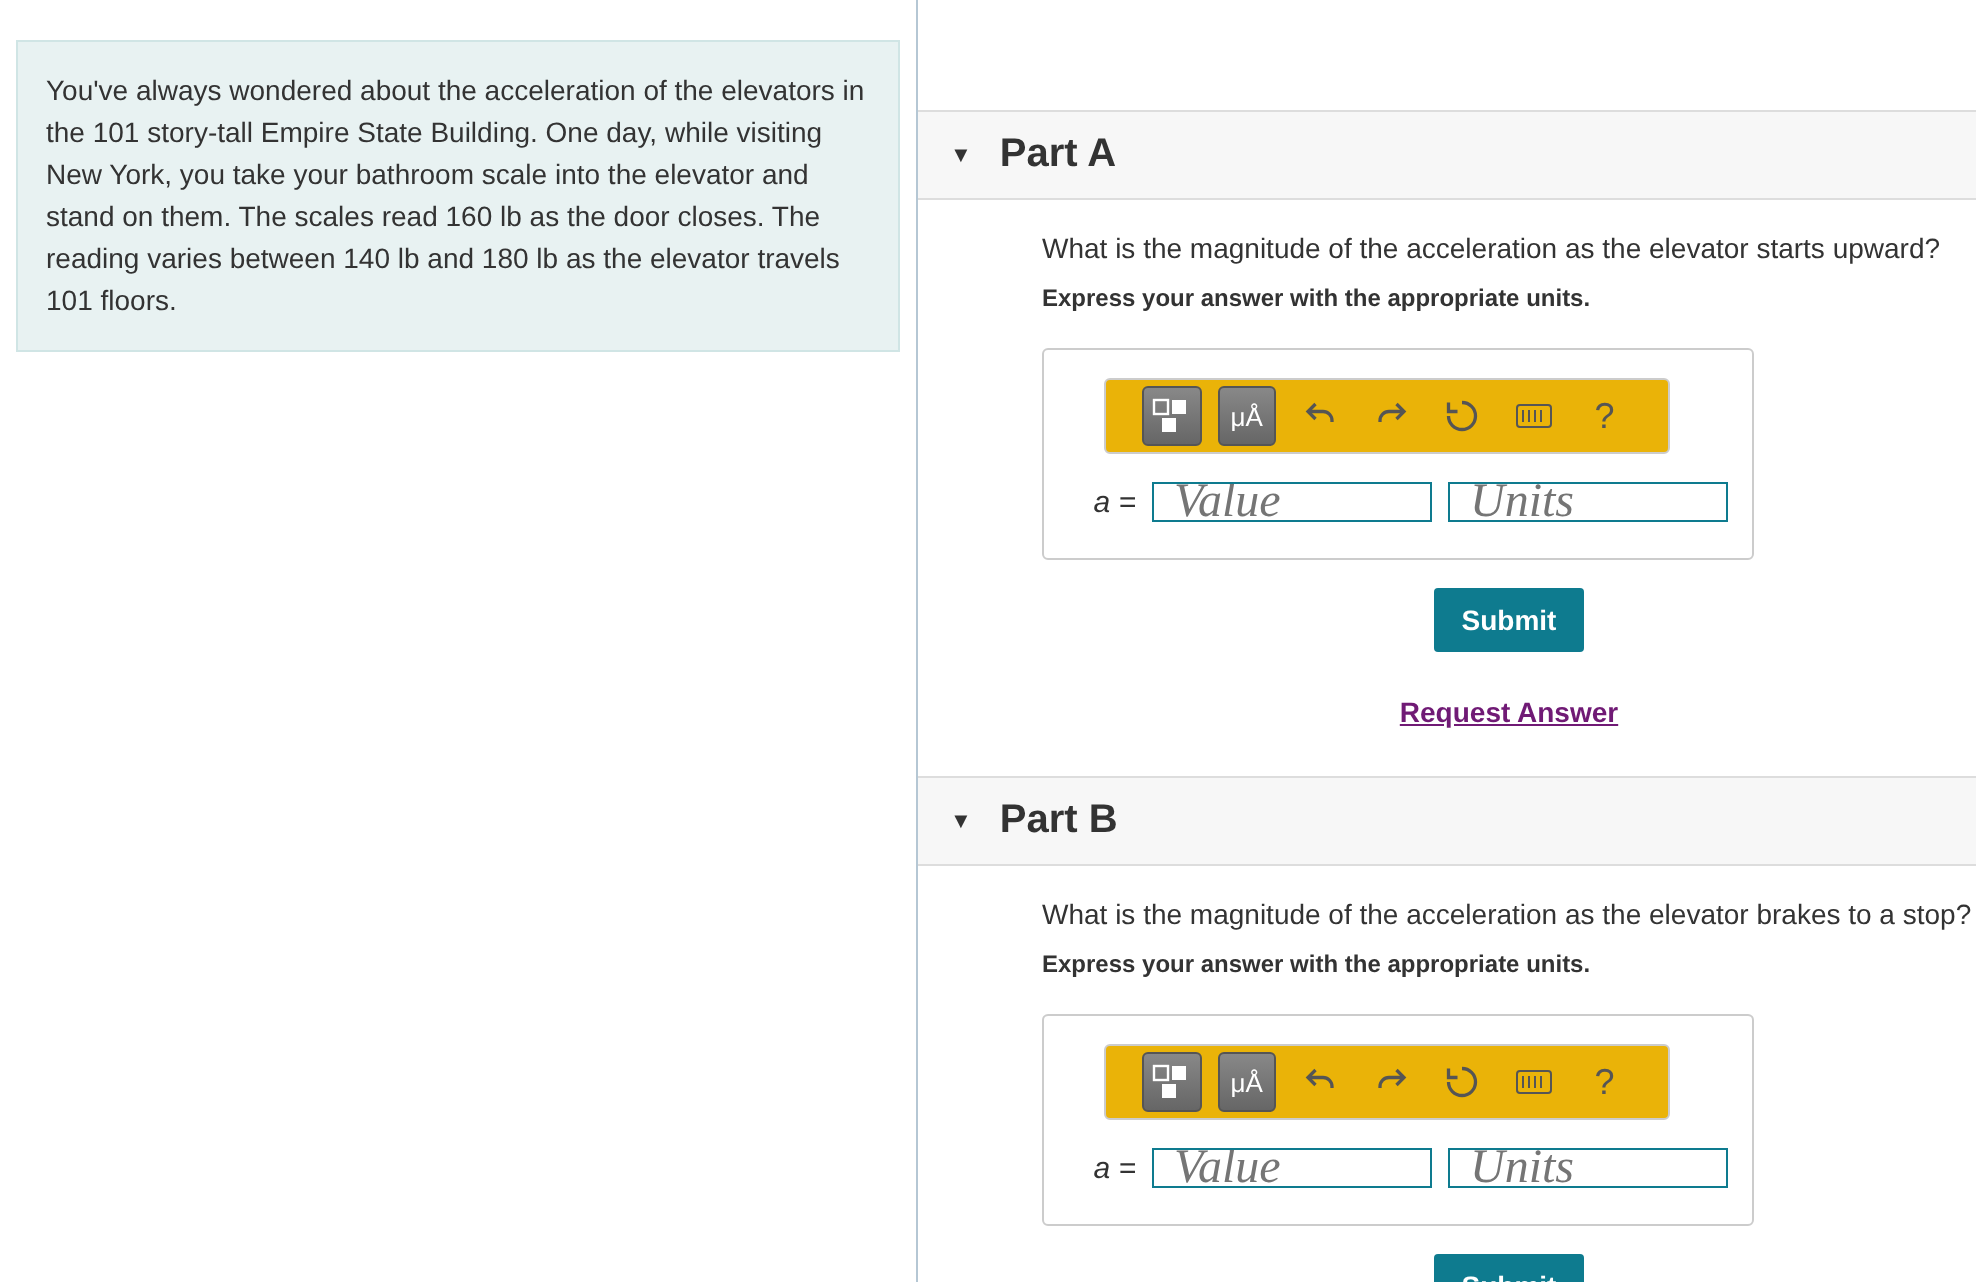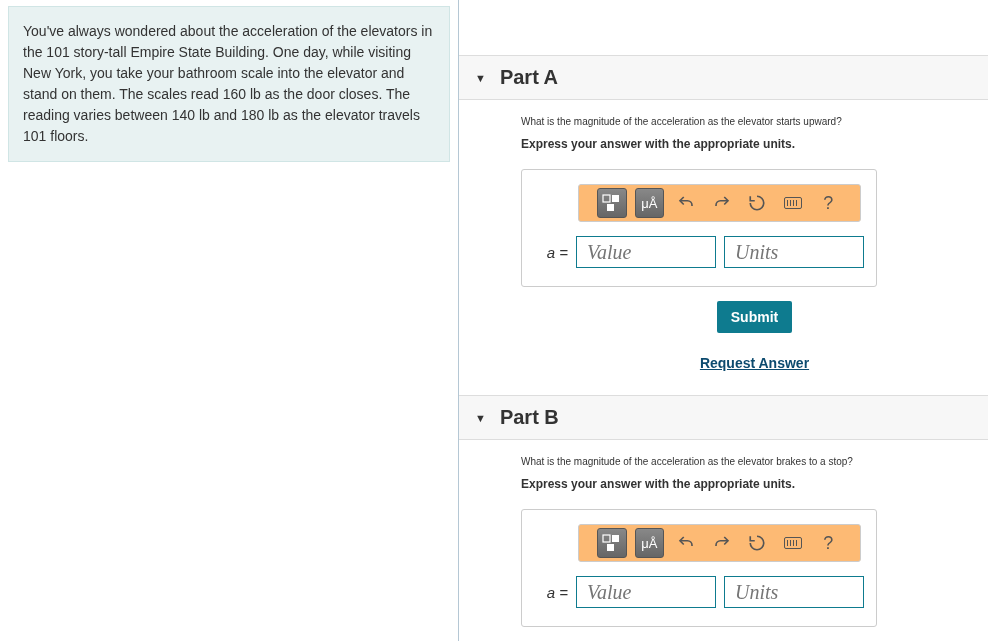--- a/index.html
+++ b/index.html
@@ -10,21 +10,21 @@
       background: #fff;
       width: 988px;
       height: 641px;
     }
     .container {
       display: flex;
       height: 100%;
     }
     .left-panel {
       width: 458px;
-      padding: 6px 8px;
+      padding: 20px 8px;
     }
     .problem-box {
       background: #e8f2f2;
       border: 1px solid #d0e5e5;
       padding: 14px 14px;
       color: #333;
       line-height: 1.5;
     }
     .right-panel {
       flex: 1;
@@ -48,44 +48,44 @@
       font-weight: bold;
       color: #333;
       font-size: 20px;
     }
     .part-body {
       padding: 16px 0 24px 62px;
     }
     .question-text {
       color: #333;
       margin-bottom: 10px;
-      font-size: 10px;
+      font-size: 14px;
     }
     .instruction {
       font-weight: bold;
       color: #333;
       margin-bottom: 18px;
       font-size: 12px;
     }
     .input-area {
       border: 1px solid #ccc;
       border-radius: 3px;
       padding: 14px 12px 18px 12px;
       width: 356px;
       margin-bottom: 14px;
     }
     .toolbar {
-      background: #fdba74;
+      background: #eab308;
       border: 1px solid #ccc;
       border-radius: 3px;
       padding: 4px 18px;
       display: flex;
       align-items: center;
       gap: 8px;
-      margin-left: 44px;
+      margin-left: 18px;
       margin-bottom: 14px;
       width: 283px;
       height: 38px;
     }
     .tb-btn {
       width: 30px;
       height: 30px;
       display: inline-flex;
       align-items: center;
       justify-content: center;
@@ -109,25 +109,25 @@
     }
     .var-label {
       font-style: italic;
       color: #333;
       width: 34px;
       text-align: right;
       font-size: 15px;
     }
     .text-input {
       border: 1.5px solid #0e7b8f;
-      height: 32px;
+      height: 20px;
       padding: 4px 10px;
       font-family: Georgia, 'Times New Roman', serif;
       font-style: italic;
-      font-size: 20px;
+      font-size: 24px;
       color: #999;
       background: #fff;
     }
     .value-input { width: 140px; }
     .units-input { width: 140px; }
     .action-row {
       display: flex;
       align-items: center;
       gap: 22px;
       margin-top: 4px;
@@ -137,21 +137,21 @@
       background: #0e7b8f;
       color: #fff;
       border: none;
       padding: 8px 14px;
       font-size: 14px;
       font-weight: bold;
       border-radius: 2px;
       cursor: pointer;
     }
     .request-link {
-      color: #0c4a6e;
+      color: #701a75;
       text-decoration: underline;
       font-weight: bold;
       font-size: 14px;
       cursor: pointer;
     }
     .kbd-icon {
       display:inline-block;
       width:18px; height:12px;
       border:1.5px solid #555;
       border-radius:2px;

